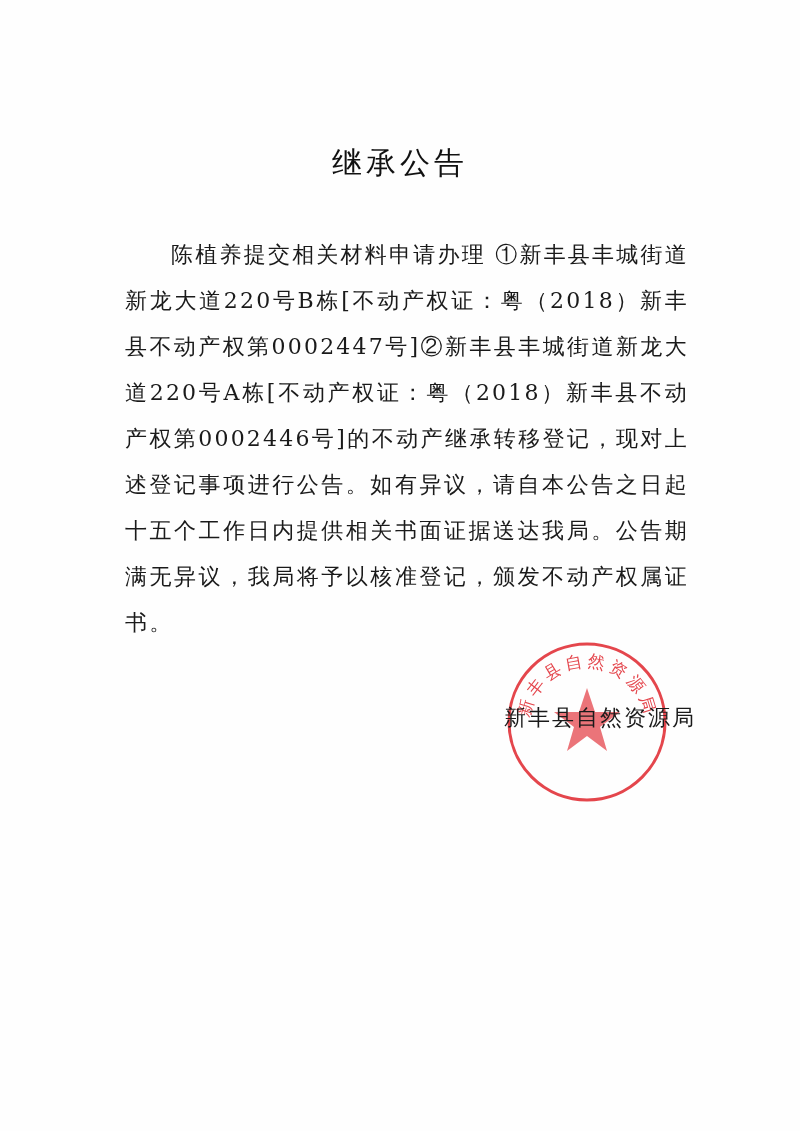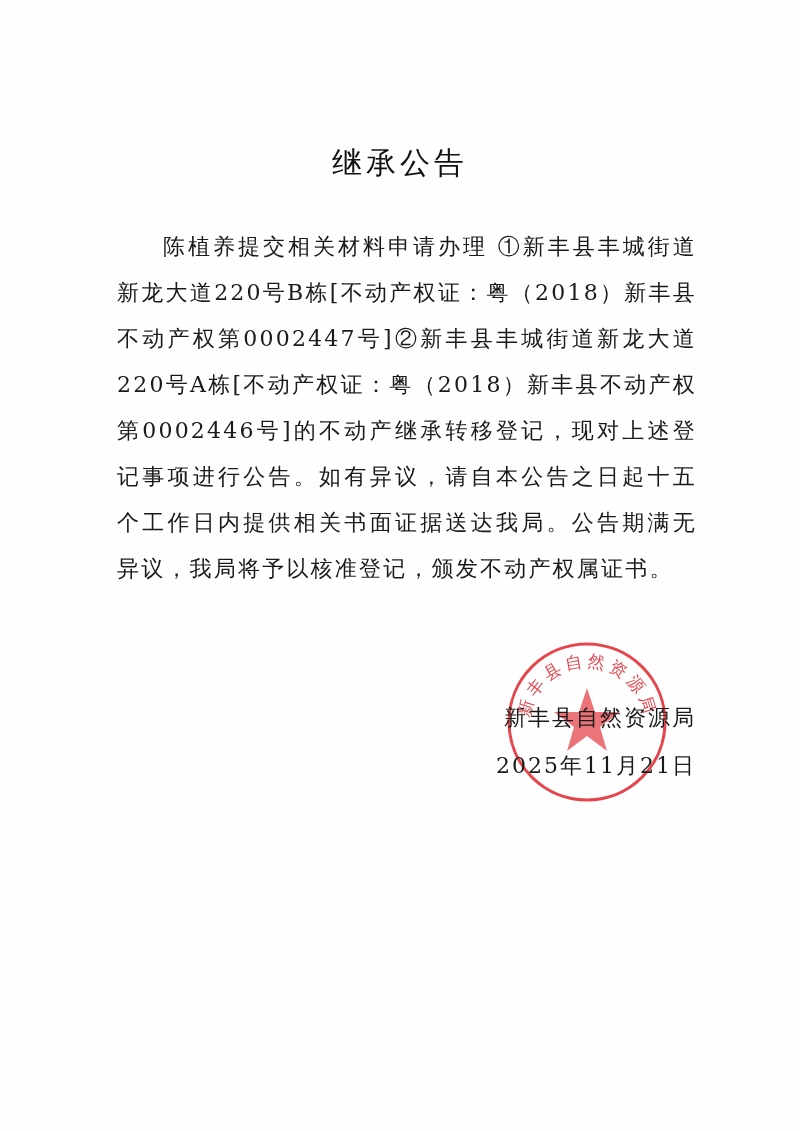--- a/index.html
+++ b/index.html
@@ -4,21 +4,21 @@
 <style>
   html, body { margin: 0; padding: 0; background: #ffffff; }
   body { width: 800px; height: 1131px; position: relative; overflow: hidden;
          font-family: "DejaVu Serif", "Liberation Serif", serif; color: #1a1a1a; }
   .page { position: absolute; left: 0; top: 0; width: 800px; height: 1131px; background: #fefefe; }
   .title { position: absolute; top: 143px; left: 0; width: 800px; text-align: center;
            font-family: "DejaVu Sans", "Liberation Sans", sans-serif; font-size: 30px;
            letter-spacing: 4px; color: #111; }
   .body { position: absolute; left: 117px; top: 224px; width: 580px;
           font-size: 22px; line-height: 46px; letter-spacing: 2.2px; }
-  .body p { margin: 0; text-indent: 46px; text-align: justify; }
+  .body p { margin: 8px; text-indent: 46px; text-align: justify; }
   .sign { position: absolute; right: 104px; top: 694px; text-align: right;
           font-size: 22px; line-height: 48px; letter-spacing: 2px; z-index: 2; }
   .seal { position: absolute; left: 505px; top: 640px; width: 164px; height: 164px; z-index: 1; opacity: 0.85; }
 </style>
 </head>
 <body>
 
 <div class="page">
   <div class="title">继承公告</div>
 
@@ -32,15 +32,14 @@
     <defs>
       <path id="sealArc" d="M 26 100 A 58 58 0 1 1 138 100"></path>
     </defs>
     <text font-size="17" fill="#e0262e" font-family="DejaVu Sans, sans-serif" letter-spacing="4">
       <textPath href="#sealArc" startOffset="50%" text-anchor="middle">新丰县自然资源局</textPath>
     </text>
   </svg>
 
   <div class="sign">
     <div>新丰县自然资源局</div>
-    <div>2025年11月21日</div>
   </div>
 </div>
 
 </body></html>

